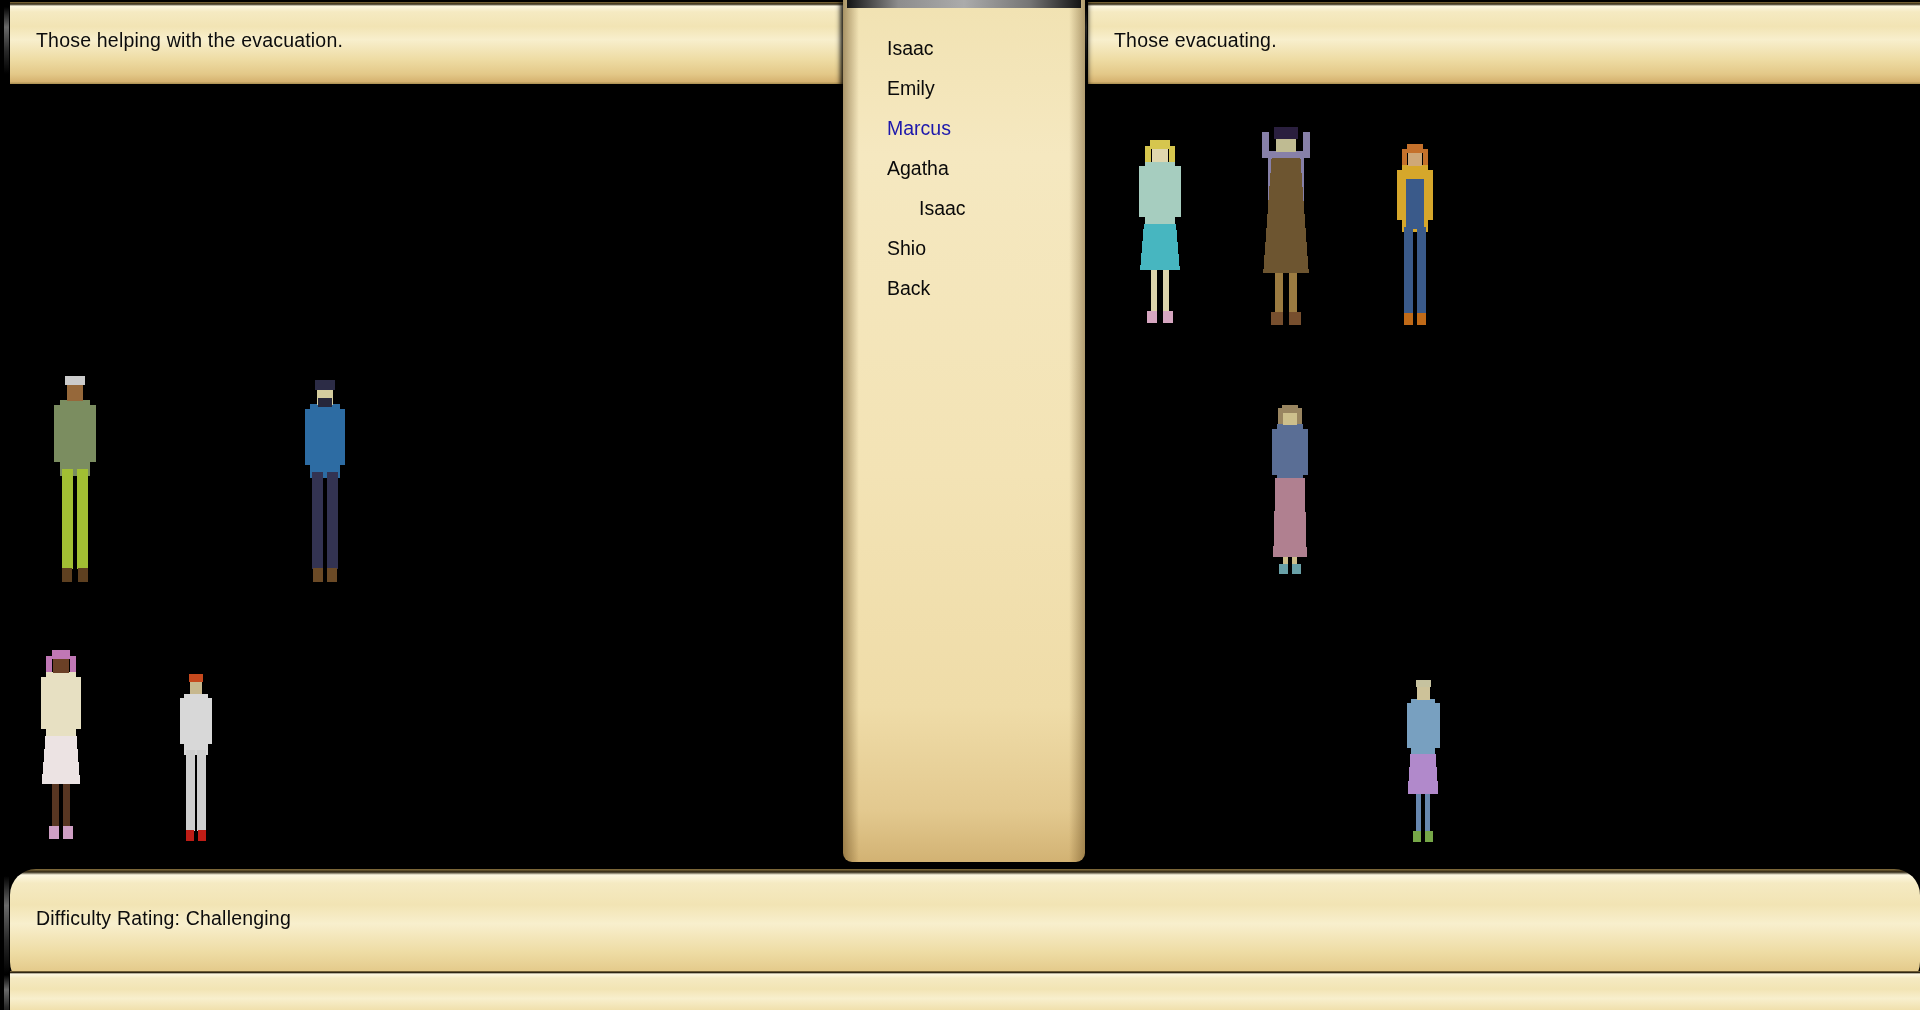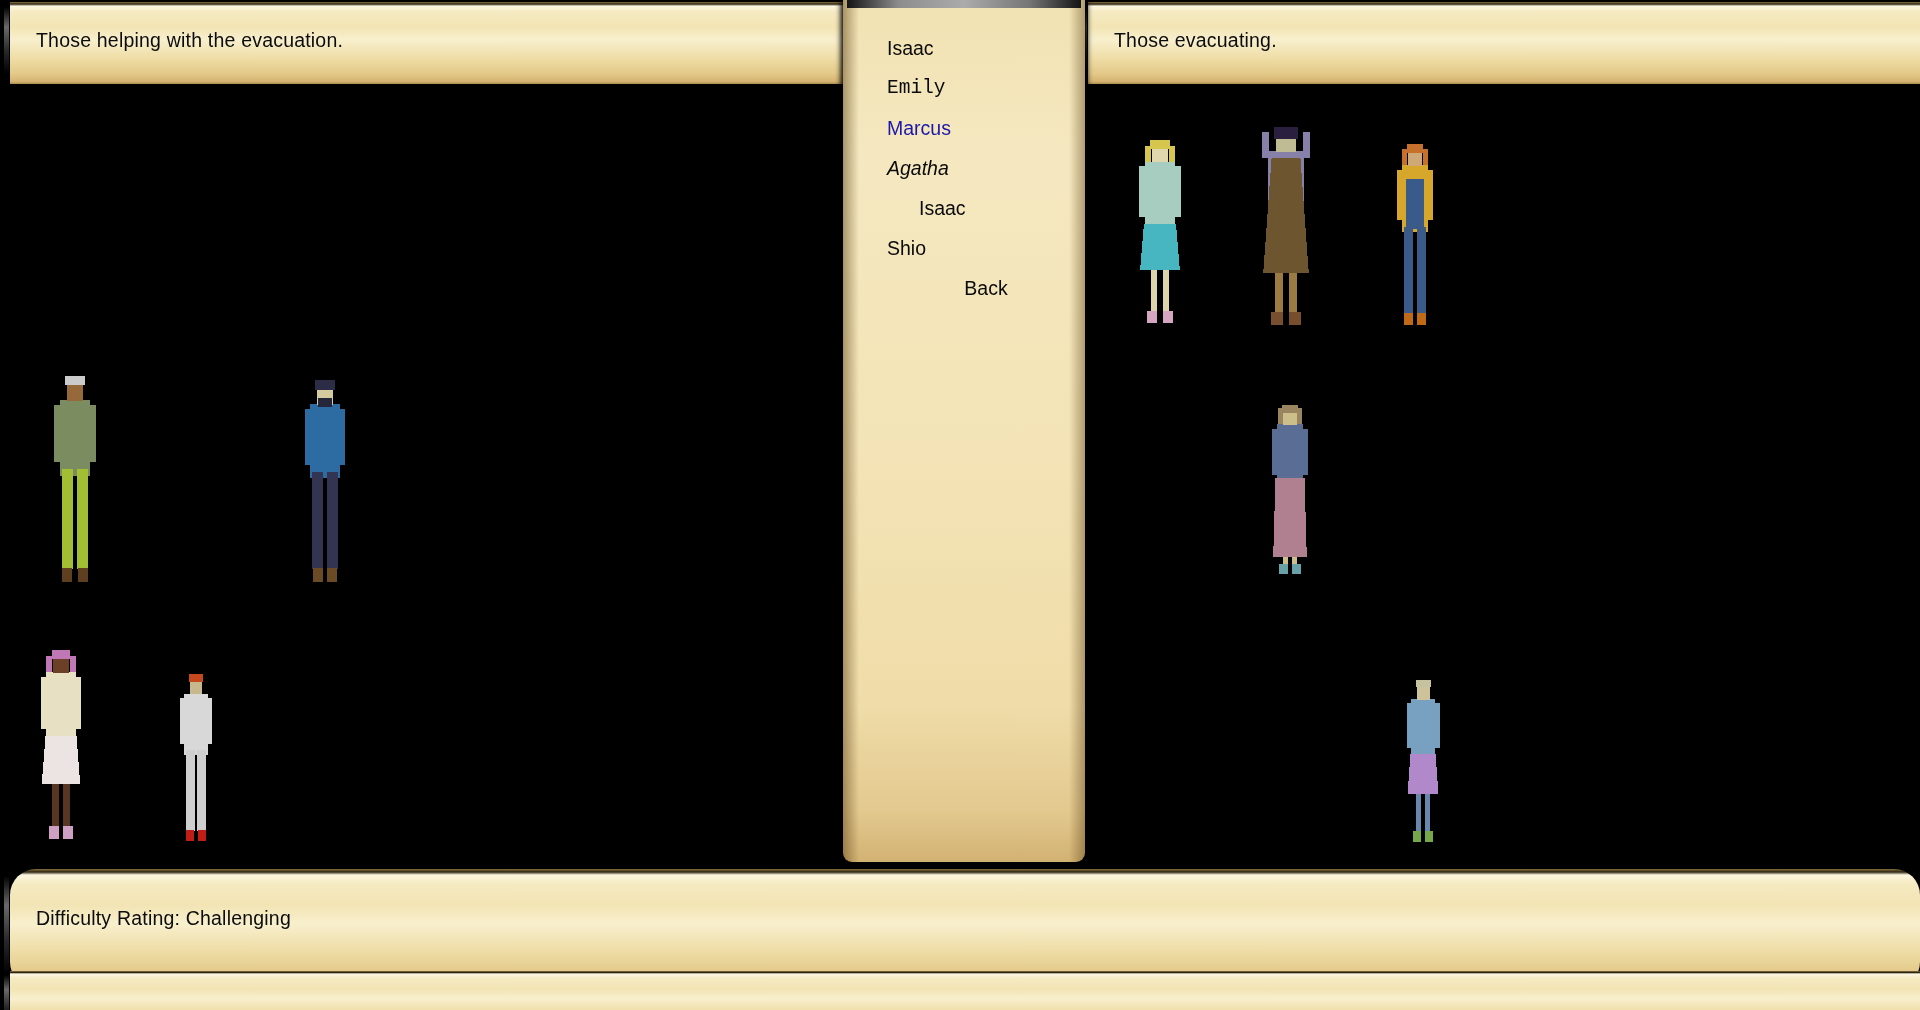--- a/index.html
+++ b/index.html
@@ -61,26 +61,26 @@
   </div>
 
   <div class="banner banner-top-right full-bleed-right">
     <span class="banner-text">Those evacuating.</span>
   </div>
 
   <div class="menu-panel">
     <div class="menu-curl"></div>
     <div class="menu-items" id="menu-items">
         <div class="menu-item" style="color: rgb(10, 10, 10);">Isaac</div>
-        <div class="menu-item" style="color: rgb(10, 10, 10); font-family: Liberation Mono, monospace;">Emily</div>
+        <div class="menu-item" style="color: rgb(10, 10, 10);">Emily</div>
         <div class="menu-item" style="color: rgb(29, 24, 172);">Marcus</div>
-        <div class="menu-item" style="color: rgb(10, 10, 10); font-style: italic;">Agatha</div>
+        <div class="menu-item" style="color: rgb(10, 10, 10);">Agatha</div>
         <div class="menu-item" style="color: rgb(10, 10, 10); margin-left: 32px;">Isaac</div>
         <div class="menu-item" style="color: rgb(10, 10, 10);">Shio</div>
-        <div class="menu-item" style="color: rgb(10, 10, 10); text-align: center;">Back</div>
+        <div class="menu-item" style="color: rgb(10, 10, 10);">Back</div>
       </div>
   </div>
 
   <div class="sprites" id="helpers-area">
       <svg width="64" height="212" style="position: absolute; left: 43px; top: 373px; shape-rendering: crispedges;">
         <rect x="10.879999999999999" y="31.799999999999997" width="5.76" height="57.24" fill="#7b8d60"></rect>
         <rect x="47.36" y="31.799999999999997" width="5.76" height="57.24" fill="#7b8d60"></rect>
         <rect x="16.64" y="26.5" width="30.72" height="76.32" fill="#7b8d60"></rect>
         <rect x="18.560000000000002" y="96.46000000000001" width="11.52" height="99.64" fill="#a2bf33"></rect>
         <rect x="33.92" y="96.46000000000001" width="11.52" height="99.64" fill="#a2bf33"></rect>

